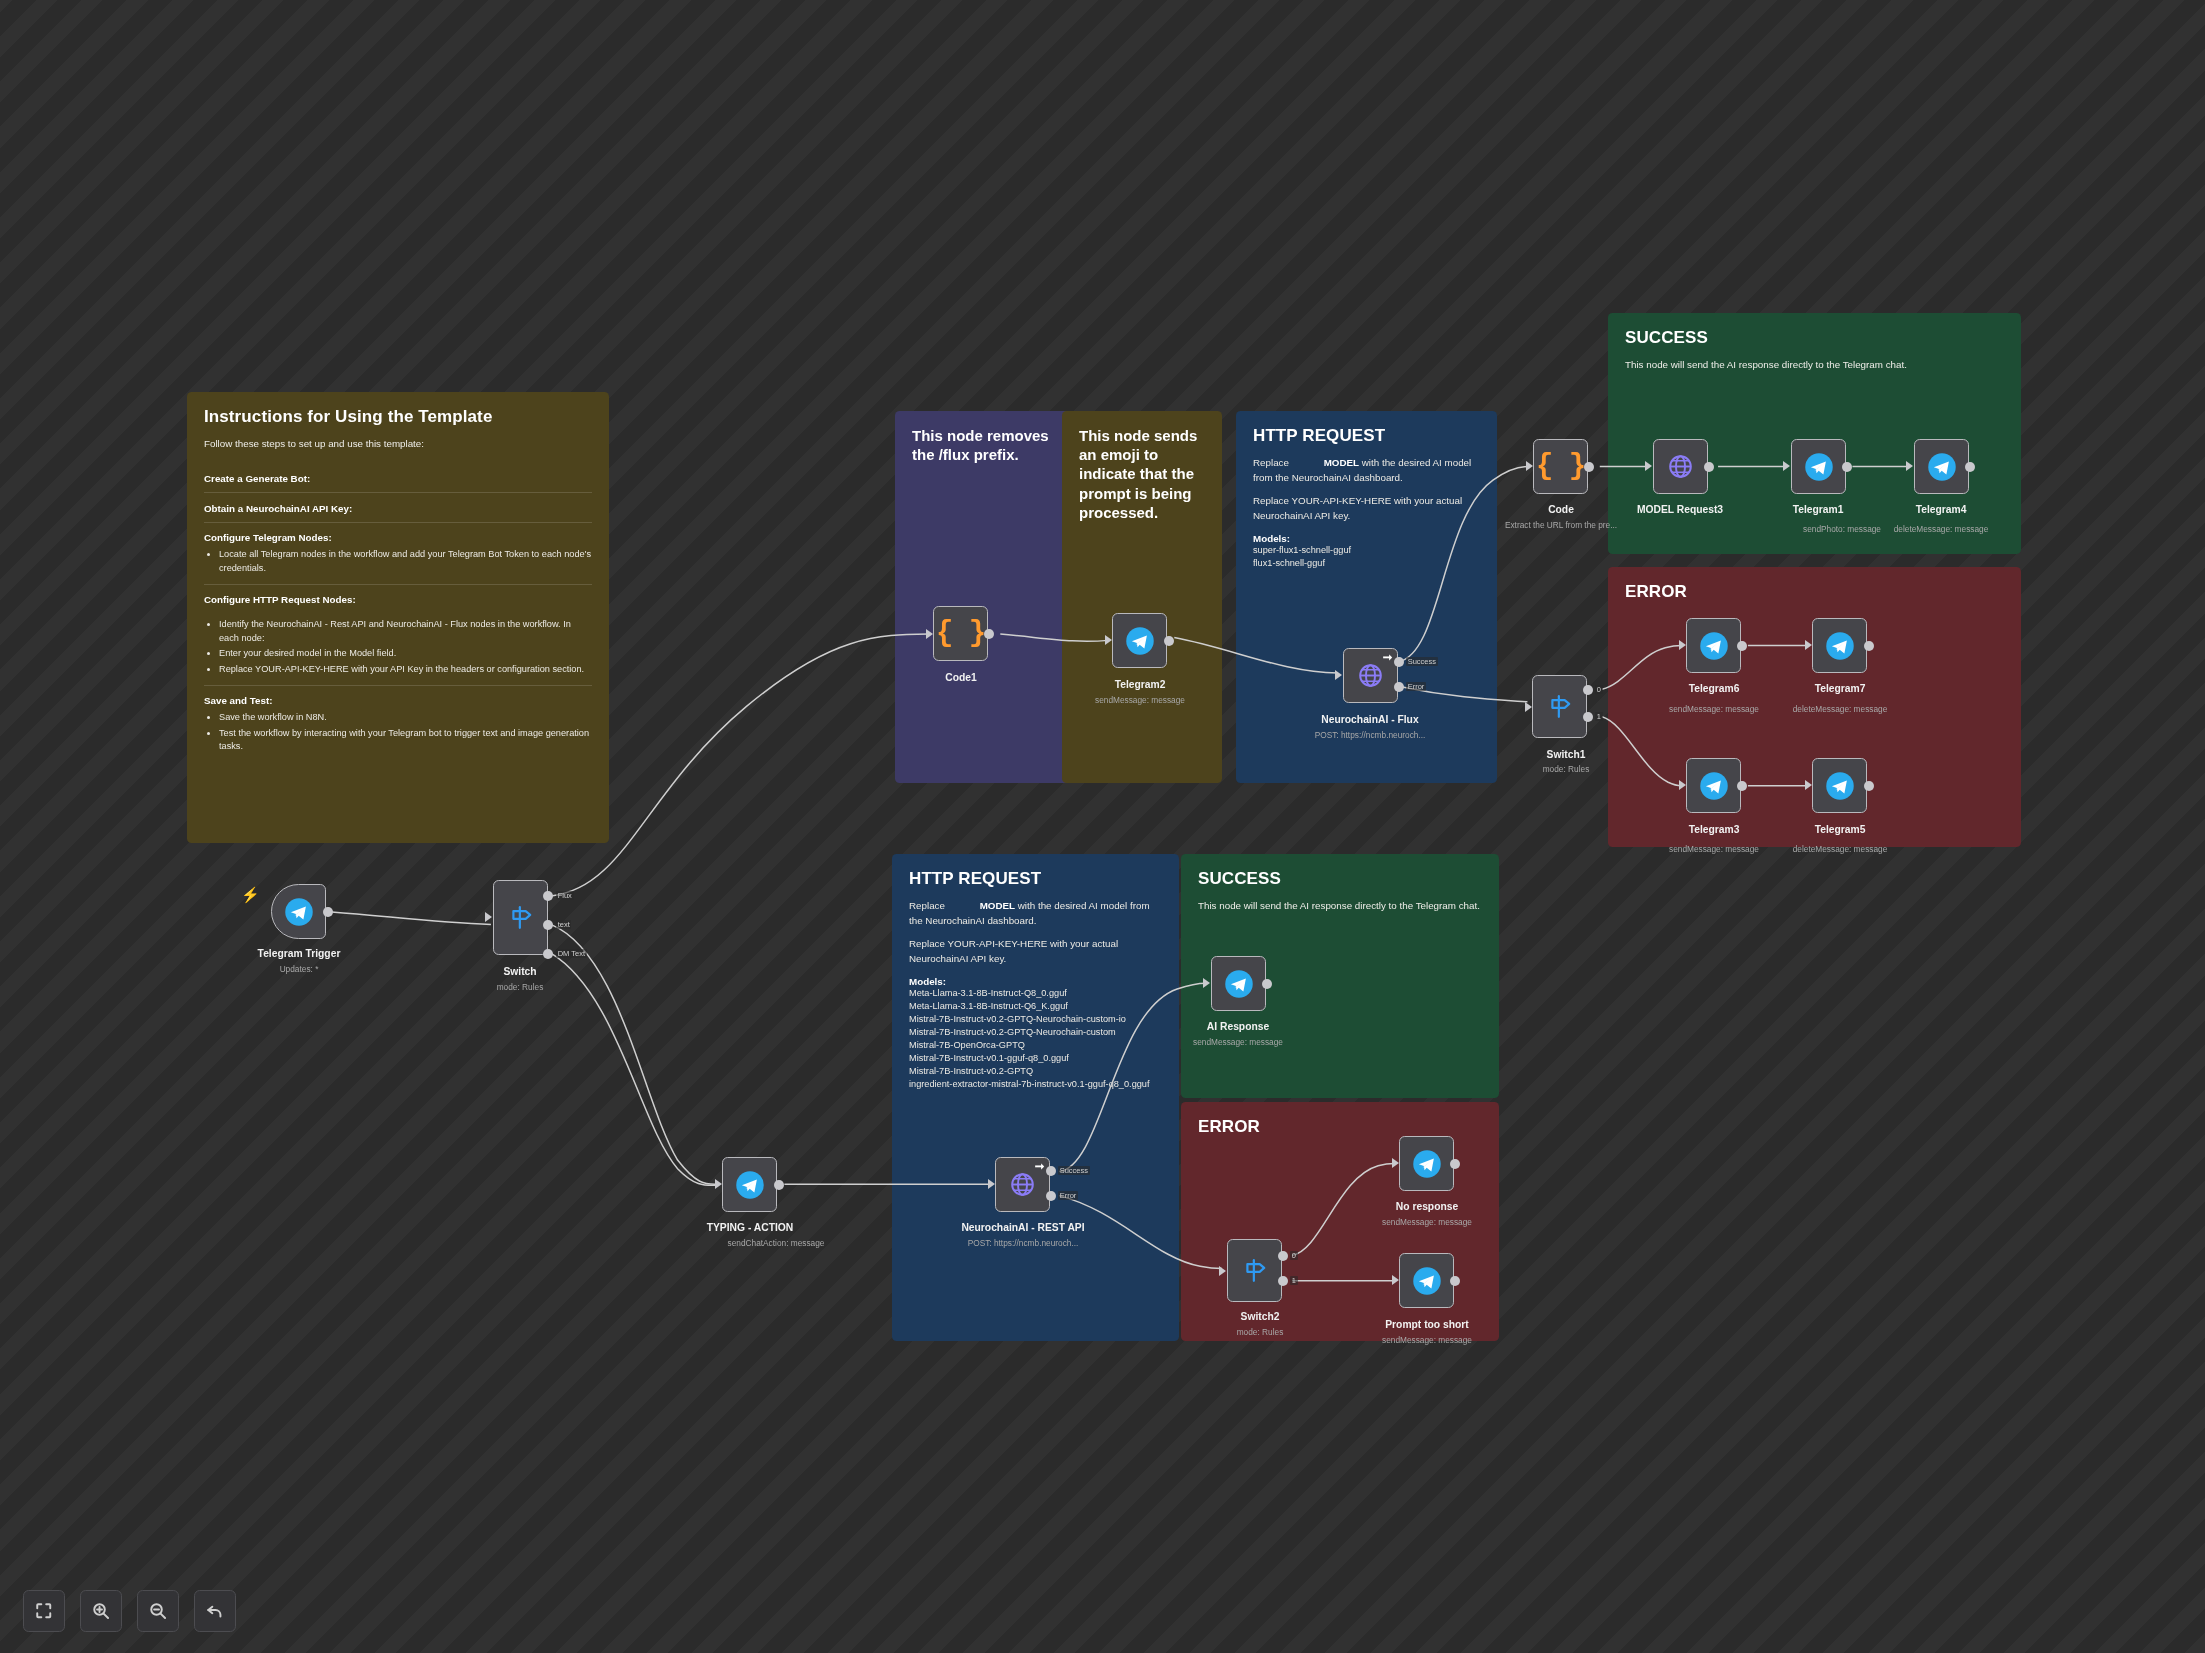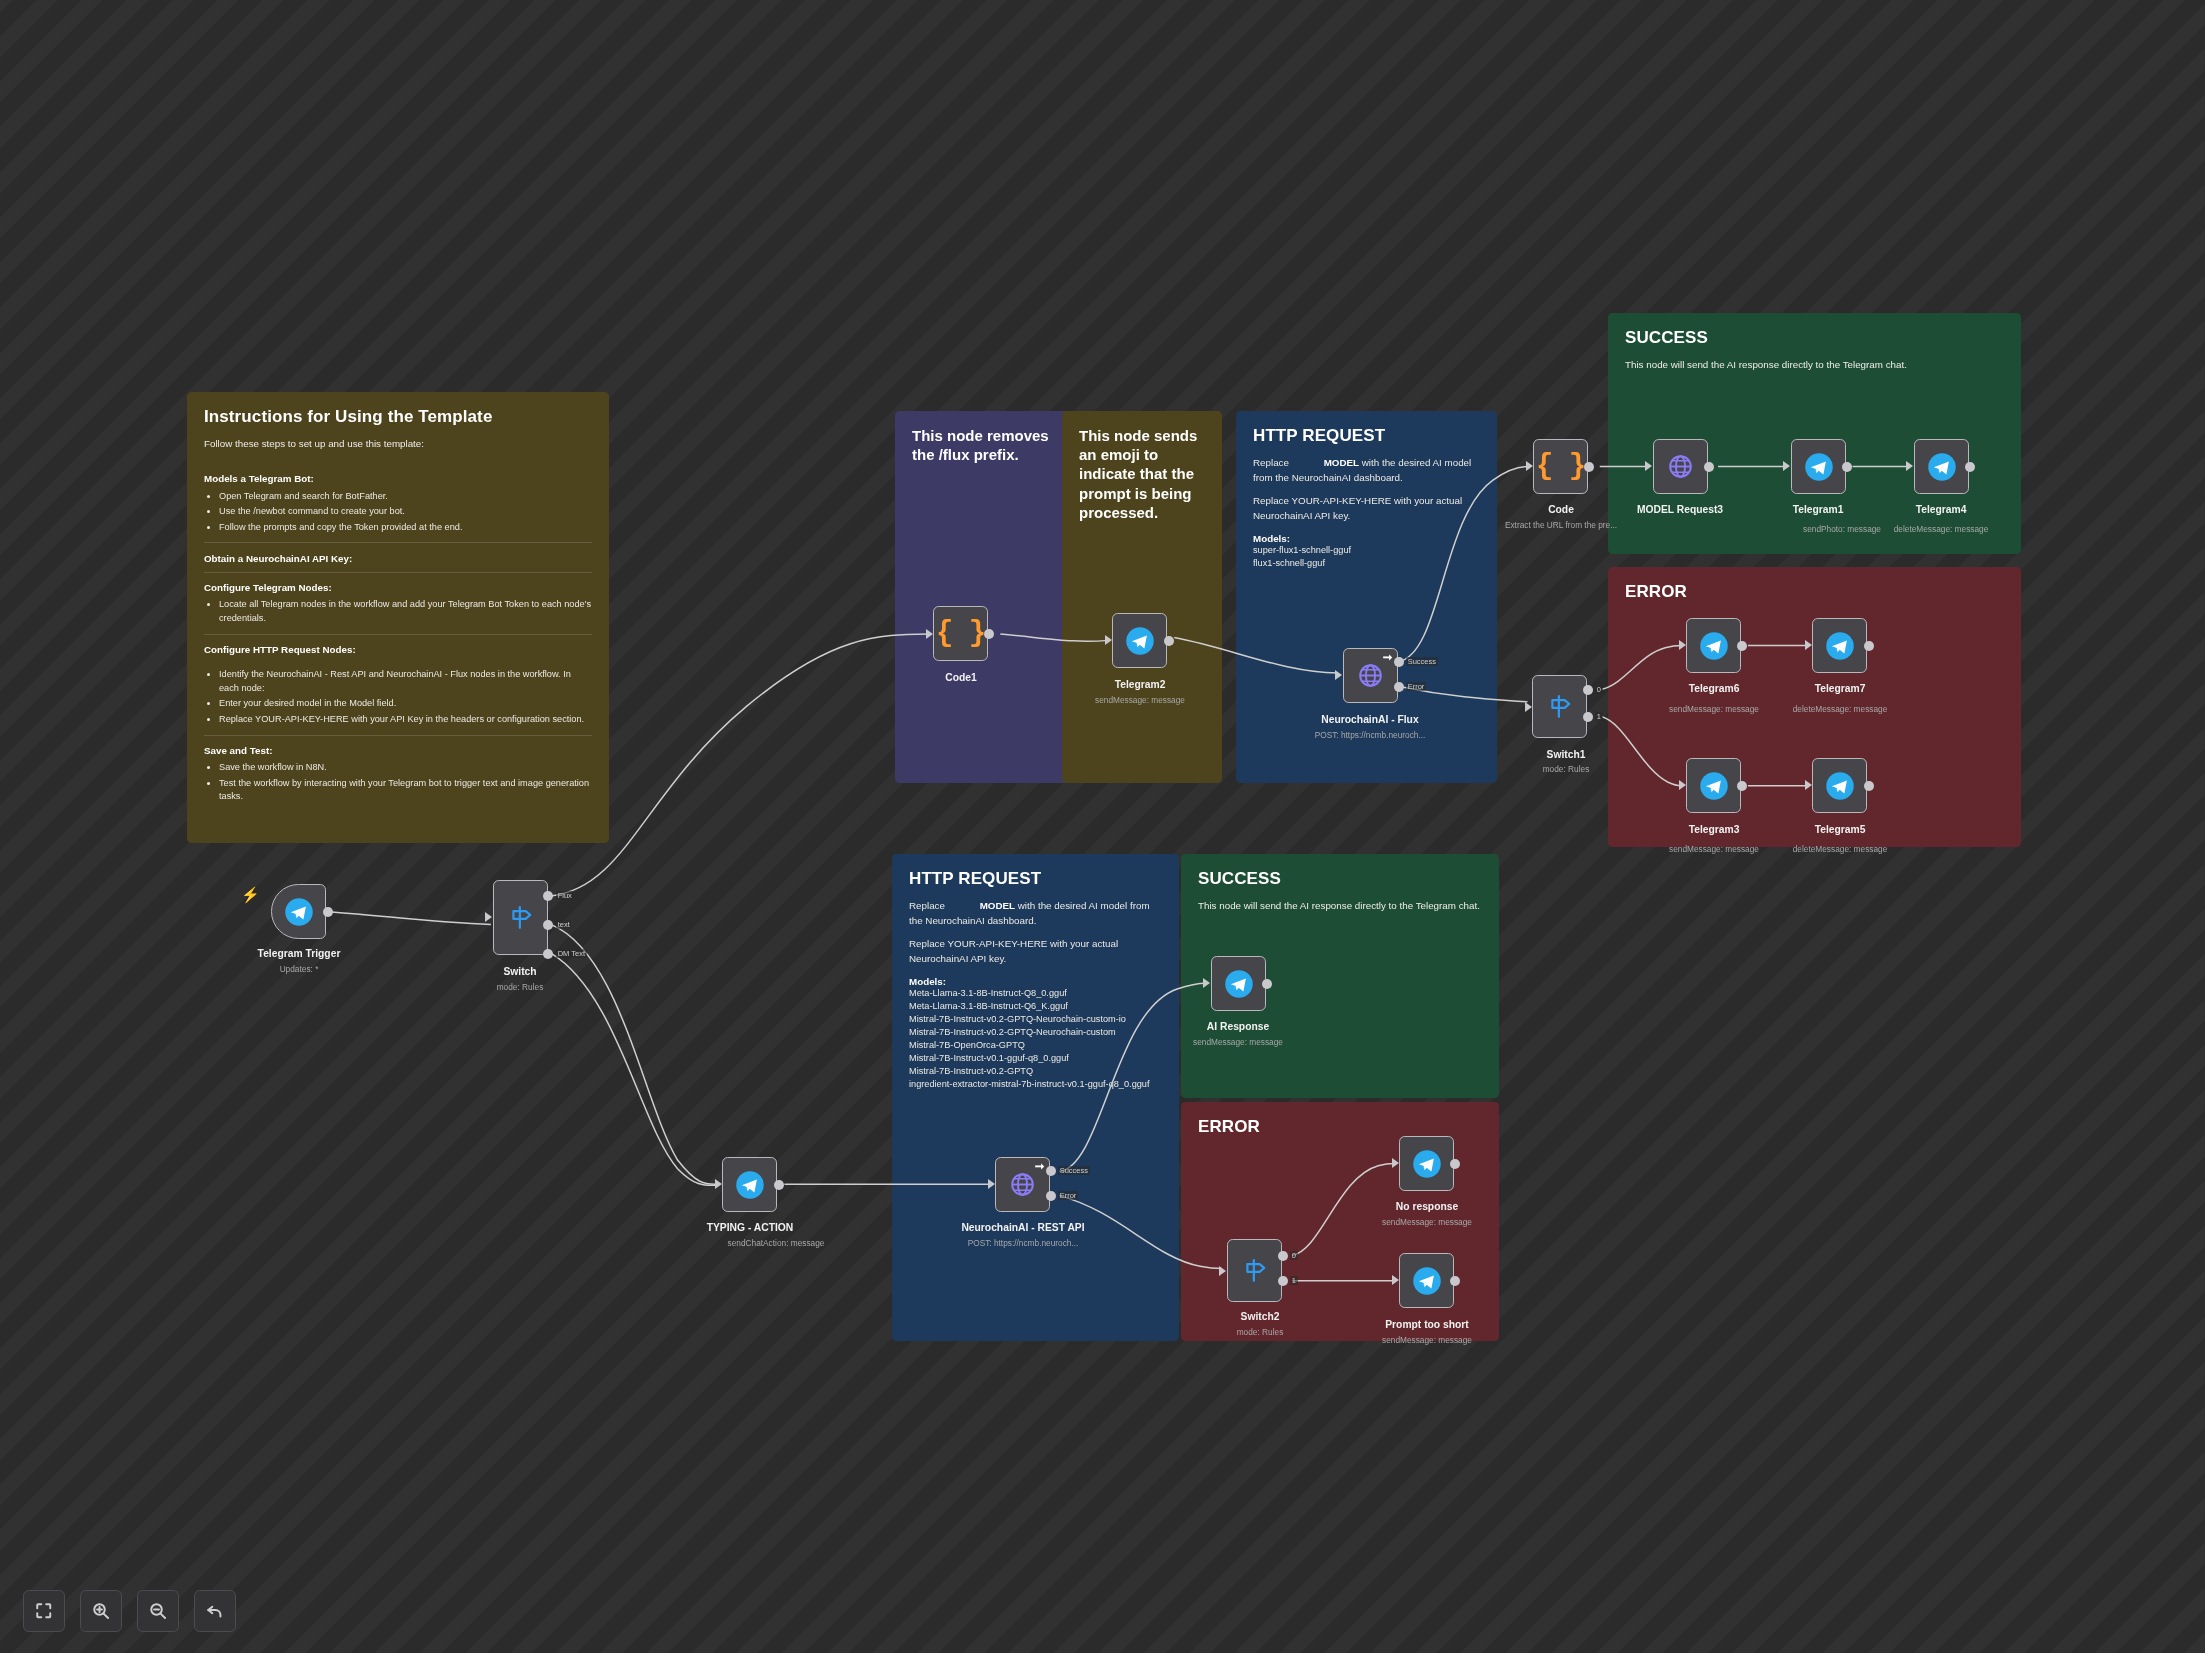--- a/index.html
+++ b/index.html
@@ -181,26 +181,21 @@
     <path d="M 2250,2186 C 2300,2178 2330,2050 2400,2030 C 2415,2026 2420,2026 2428,2026"></path>
 
     <path d="M 2250,2230 C 2320,2230 2390,2230 2428,2230"></path>
   </svg>
 
   <div class="sticky olive" style="left:187px; top:392px; width:422px; height:451px;">
     <h1>Instructions for Using the Template</h1>
     <div class="sub">Follow these steps to set up and use this template:</div>
     <div class="hr" style="background:none;height:4.6px;"></div>
 
-    <div class="sect">Models a Telegram Bot:</div>
-    <ul>
-      <li>Open Telegram and search for BotFather.</li>
-      <li>Use the /newbot command to create your bot.</li>
-      <li>Follow the prompts and copy the Token provided at the end.</li>
-    </ul>
+    <div class="sect">Create a Generate Bot:</div>
     <div class="hr"></div>
 
     <div class="sect">Obtain a NeurochainAI API Key:</div>
     <div class="hr"></div>
 
     <div class="sect">Configure Telegram Nodes:</div>
     <ul>
       <li>Locate all Telegram nodes in the workflow and add your Telegram Bot Token to each node's credentials.</li>
     </ul>
     <div class="hr"></div>

